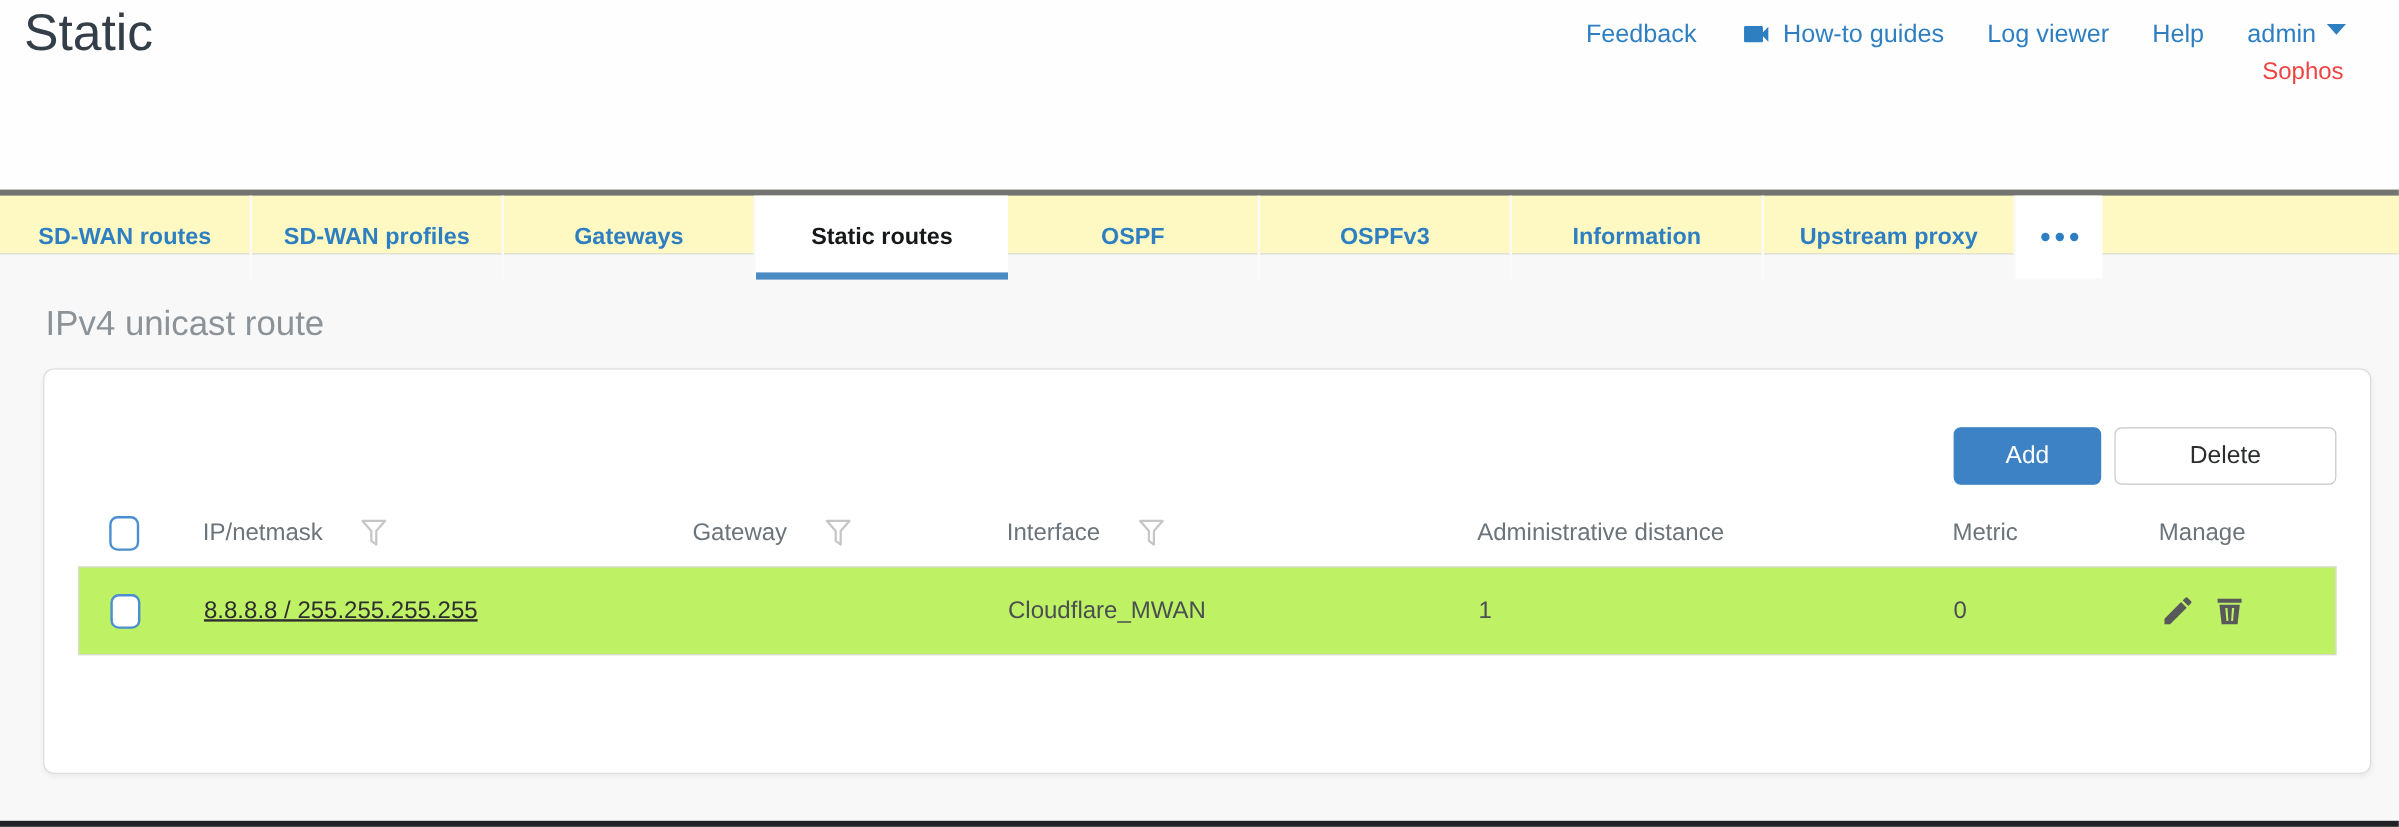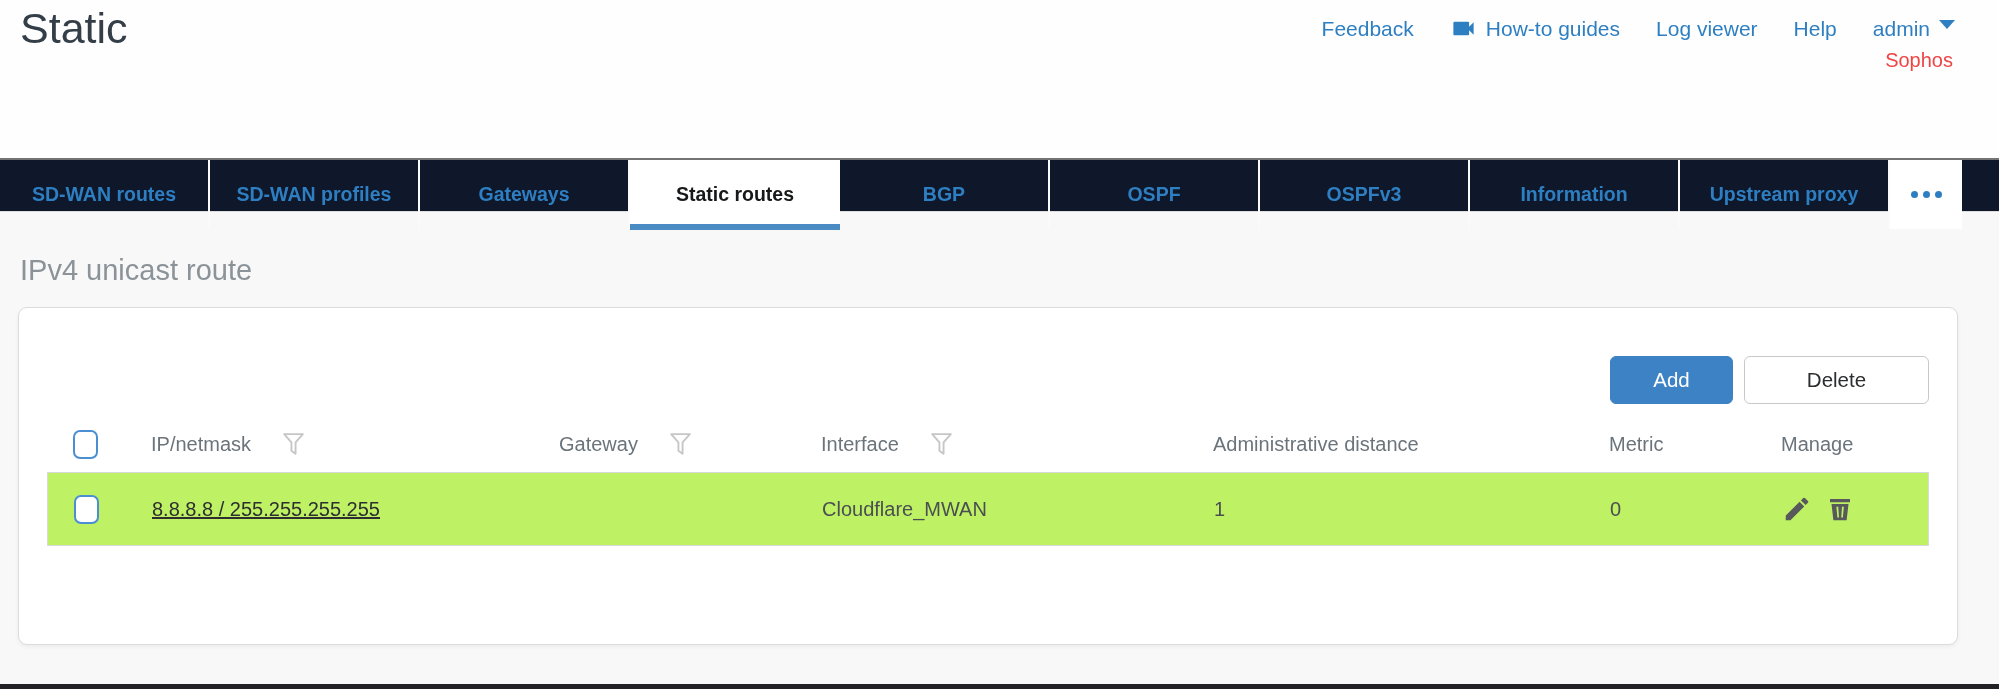--- a/index.html
+++ b/index.html
@@ -31,22 +31,22 @@
     border-left:8px solid transparent; border-right:8px solid transparent;
     border-top:9px solid #2e7fc2;
   }
   .brand {
     position:absolute; top:49px; right:46px;
     font-size:20px; color:#ef4444;
   }
 
   
   .tabstrip {
-    height:54px; background:#0f172a; display:flex;
-    border-top:2px solid #737373;
+    height:54px; background:#fef9c3; display:flex;
+    border-top:5px solid #737373;
     border-bottom:1px solid #dddde0;
     position:relative;
   }
   .tab {
     width:210px; height:69px; flex:none;
     display:flex; align-items:center; justify-content:center;
     font-size:19.5px; font-weight:700; color:#2e7fc2;
     border-right:2px solid #fafafb; cursor:pointer; position:relative;
     white-space:nowrap;
   }
@@ -56,21 +56,21 @@
     background:#4a8bc3;
   }
   .tab-more {
     width:72px; height:69px; flex:none; background:#fff;
     display:flex; align-items:center; justify-content:center; gap:5px;
     cursor:pointer;
   }
   .dot { width:7px; height:7px; border-radius:50%; background:#2e7fc2; }
 
   
-  .content { position:relative; height:459px; }
+  .content { position:relative; height:459px;margin-left:18px; }
   .section-title {
     position:absolute; left:20px; top:42px;
     font-size:29px; font-weight:400; color:#8b9399;
   }
   .panel {
     position:absolute; left:18px; top:95px;
     width:1940px; height:338px;
     background:#fff; border:1px solid #dcdce0; border-radius:9px;
     box-shadow:0 2px 4px rgba(0,0,0,.05);
   }
@@ -141,21 +141,20 @@
   </div>
 
   <div class="brand">Sophos</div>
 </div>
 
 <div class="tabstrip">
   <div class="tab">SD-WAN routes</div>
   <div class="tab">SD-WAN profiles</div>
   <div class="tab">Gateways</div>
   <div class="tab active">Static routes</div>
-  <div class="tab">BGP</div>
   <div class="tab">OSPF</div>
   <div class="tab">OSPFv3</div>
   <div class="tab">Information</div>
   <div class="tab">Upstream proxy</div>
   <div class="tab-more">
     <span class="dot"></span>
     <span class="dot"></span>
     <span class="dot"></span>
   </div>
 </div>

